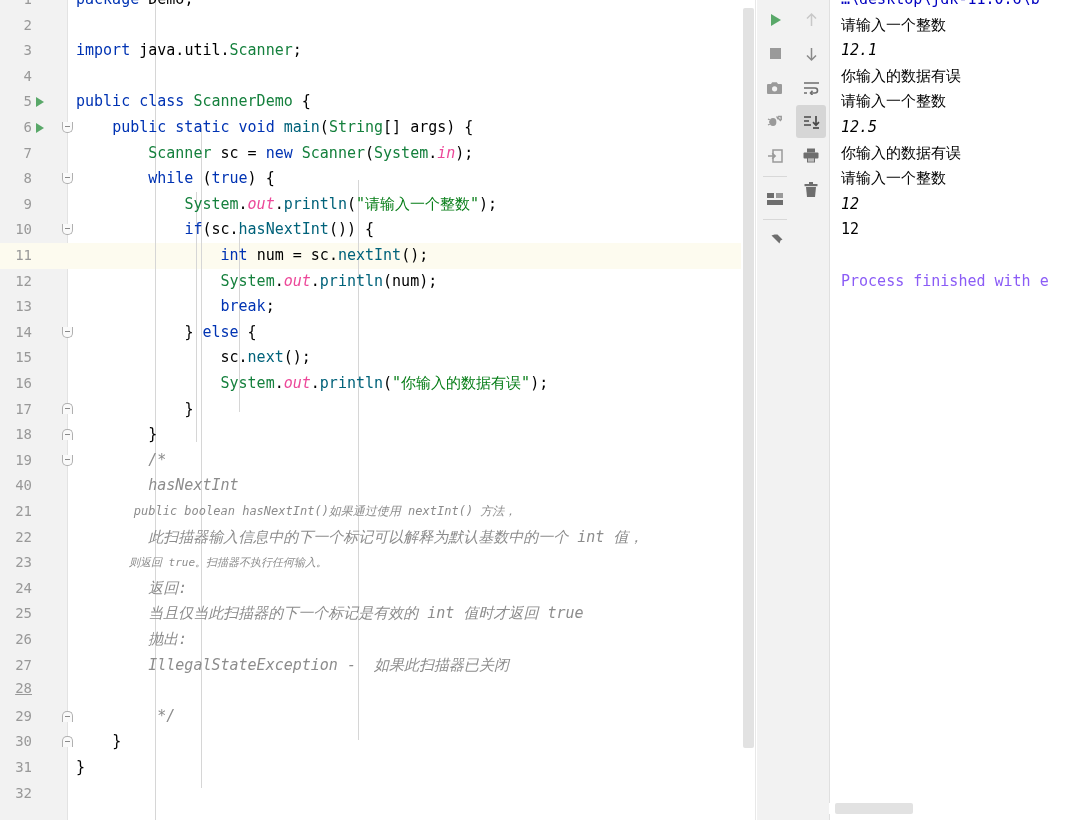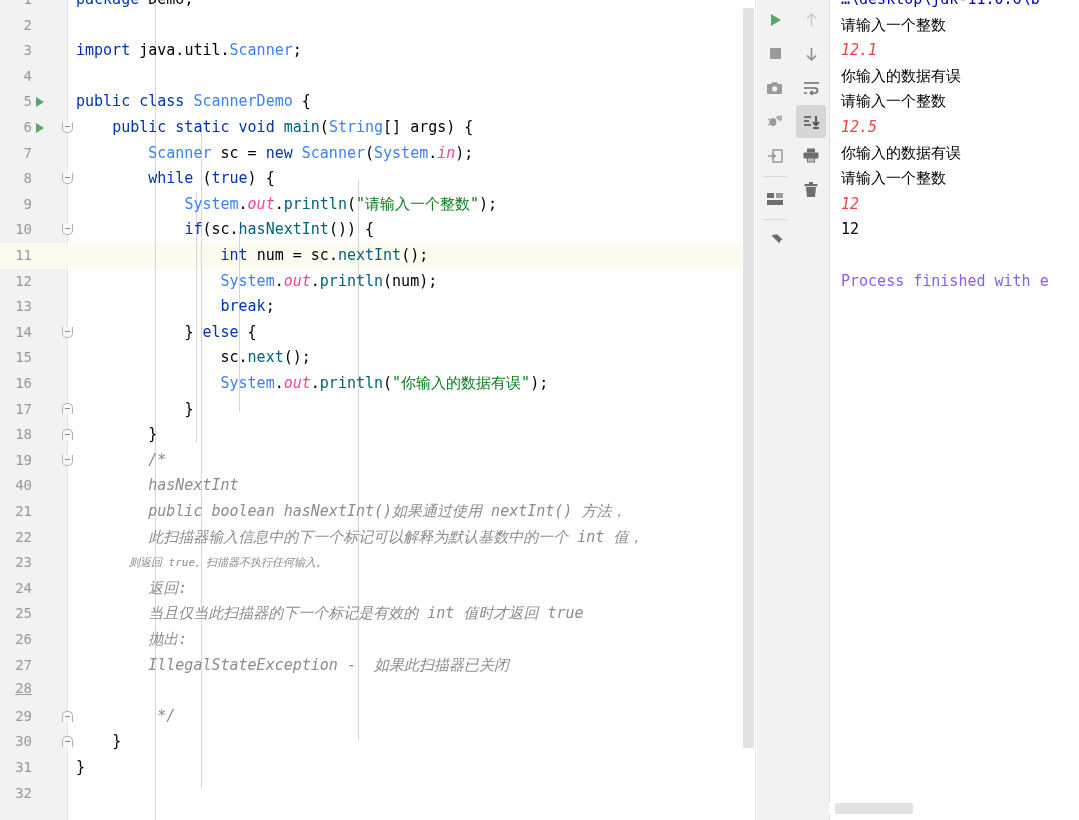--- a/index.html
+++ b/index.html
@@ -76,21 +76,21 @@
   .fold-mark.up   { border-radius: 5px 5px 0 0; border-bottom: none; }
   .indent-guide {
     position: absolute;
     width: 1px;
     background: #d6d6d6;
     z-index: 1;
   }
 
   
   .kw   { color: #0033b3; }
-  .cls  { color: #3b82f6; }
+  .cls  { color: #15803d; }
   .id   { color: #000000; }
   .mth  { color: #00627a; }
   .str  { color: #067d17; }
   .fld  { color: #ec4899; font-style: italic; }
   .pun  { color: #000000; }
   .cmt  { color: #8c8c8c; font-style: italic; }
 
   .code-text {
     position: absolute;
     left: 76px;
@@ -161,21 +161,21 @@
   }
   .con-line {
     height: 25.6px;
     line-height: 25.6px;
     font-size: 15px;
     white-space: pre;
     font-family: "DejaVu Sans Mono", "Liberation Mono", monospace;
   }
   .con-line.cmdline   { color: #0000c0; margin-top: -13px; }
   .con-line.sysout    { color: #000000; }
-  .con-line.userinput { color: #ef4444; font-style: italic; }
+  .con-line.userinput { color: #000000; font-style: italic; }
   .con-line.finished  { color: #8b5cf6; }
   .con-line.blank     { color: transparent; }
 
   .con-vscroll {
     position: absolute;
     right: 2px; top: 0;
     width: 10px; height: 784px;
     background: #ffffff;
   }
   .con-hscroll-track {
@@ -287,21 +287,21 @@
         </div>
         <div class="code-text" style="top: 422.2px; height: 25.6px; line-height: 25.6px; font-size: 15px; white-space: pre;"><span class="pun"> </span><span class="pun"> </span><span class="pun"> </span><span class="pun"> </span><span class="pun"> </span><span class="pun"> </span><span class="pun"> </span><span class="pun"> </span><span class="pun">}</span></div>
         <div class="lnum" style="top: 447.8px; height: 25.6px; line-height: 25.6px;">19</div>
         <div class="gut-icon" style="left: 62px; top: 454.6px;">
           <div class="fold-mark down"></div>
         </div>
         <div class="code-text" style="top: 447.8px; height: 25.6px; line-height: 25.6px; font-size: 15px; white-space: pre;"><span class="cmt">        /*</span></div>
         <div class="lnum" style="top: 473.4px; height: 25.6px; line-height: 25.6px;">40</div>
         <div class="code-text" style="top: 473.4px; height: 25.6px; line-height: 25.6px; font-size: 15px; white-space: pre;"><span class="cmt">        hasNextInt</span></div>
         <div class="lnum" style="top: 499px; height: 25.6px; line-height: 25.6px;">21</div>
-        <div class="code-text" style="top: 499px; height: 25.6px; line-height: 25.6px; font-size: 15px; white-space: pre;"><span class="cmt">        public boolean hasNextInt()如果通过使用 nextInt() 方法，</span></div>
+        <div class="code-text" style="top: 499px; height: 25.6px; line-height: 25.6px; font-size: 12px; white-space: pre;"><span class="cmt">        public boolean hasNextInt()如果通过使用 nextInt() 方法，</span></div>
         <div class="lnum" style="top: 524.6px; height: 25.6px; line-height: 25.6px;">22</div>
         <div class="code-text" style="top: 524.6px; height: 25.6px; line-height: 25.6px; font-size: 15px; white-space: pre;"><span class="cmt">        此扫描器输入信息中的下一个标记可以解释为默认基数中的一个 int 值，</span></div>
         <div class="lnum" style="top: 550.2px; height: 25.6px; line-height: 25.6px;">23</div>
         <div class="code-text" style="top: 550.2px; height: 25.6px; line-height: 25.6px; font-size: 11px; white-space: pre;"><span class="cmt">        则返回 true。扫描器不执行任何输入。</span></div>
         <div class="lnum" style="top: 575.8px; height: 25.6px; line-height: 25.6px;">24</div>
         <div class="code-text" style="top: 575.8px; height: 25.6px; line-height: 25.6px; font-size: 15px; white-space: pre;"><span class="cmt">        返回:</span></div>
         <div class="lnum" style="top: 601.4px; height: 25.6px; line-height: 25.6px;">25</div>
         <div class="code-text" style="top: 601.4px; height: 25.6px; line-height: 25.6px; font-size: 15px; white-space: pre;"><span class="cmt">        当且仅当此扫描器的下一个标记是有效的 int 值时才返回 true</span></div>
         <div class="lnum" style="top: 627px; height: 25.6px; line-height: 25.6px;">26</div>
         <div class="code-text" style="top: 627px; height: 25.6px; line-height: 25.6px; font-size: 15px; white-space: pre;"><span class="cmt">        抛出:</span></div>

